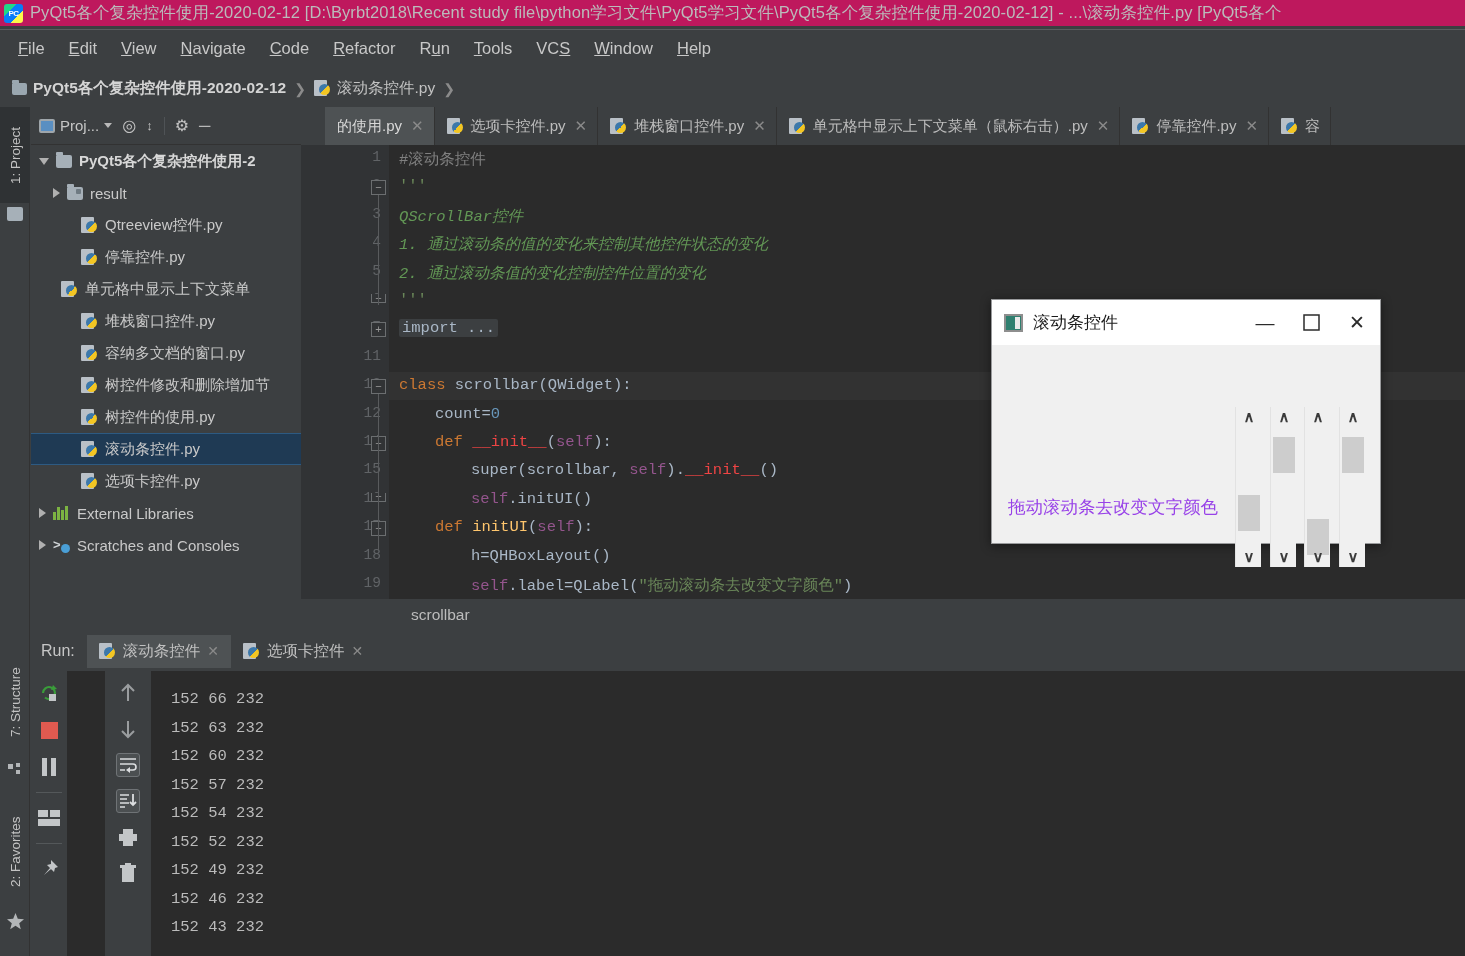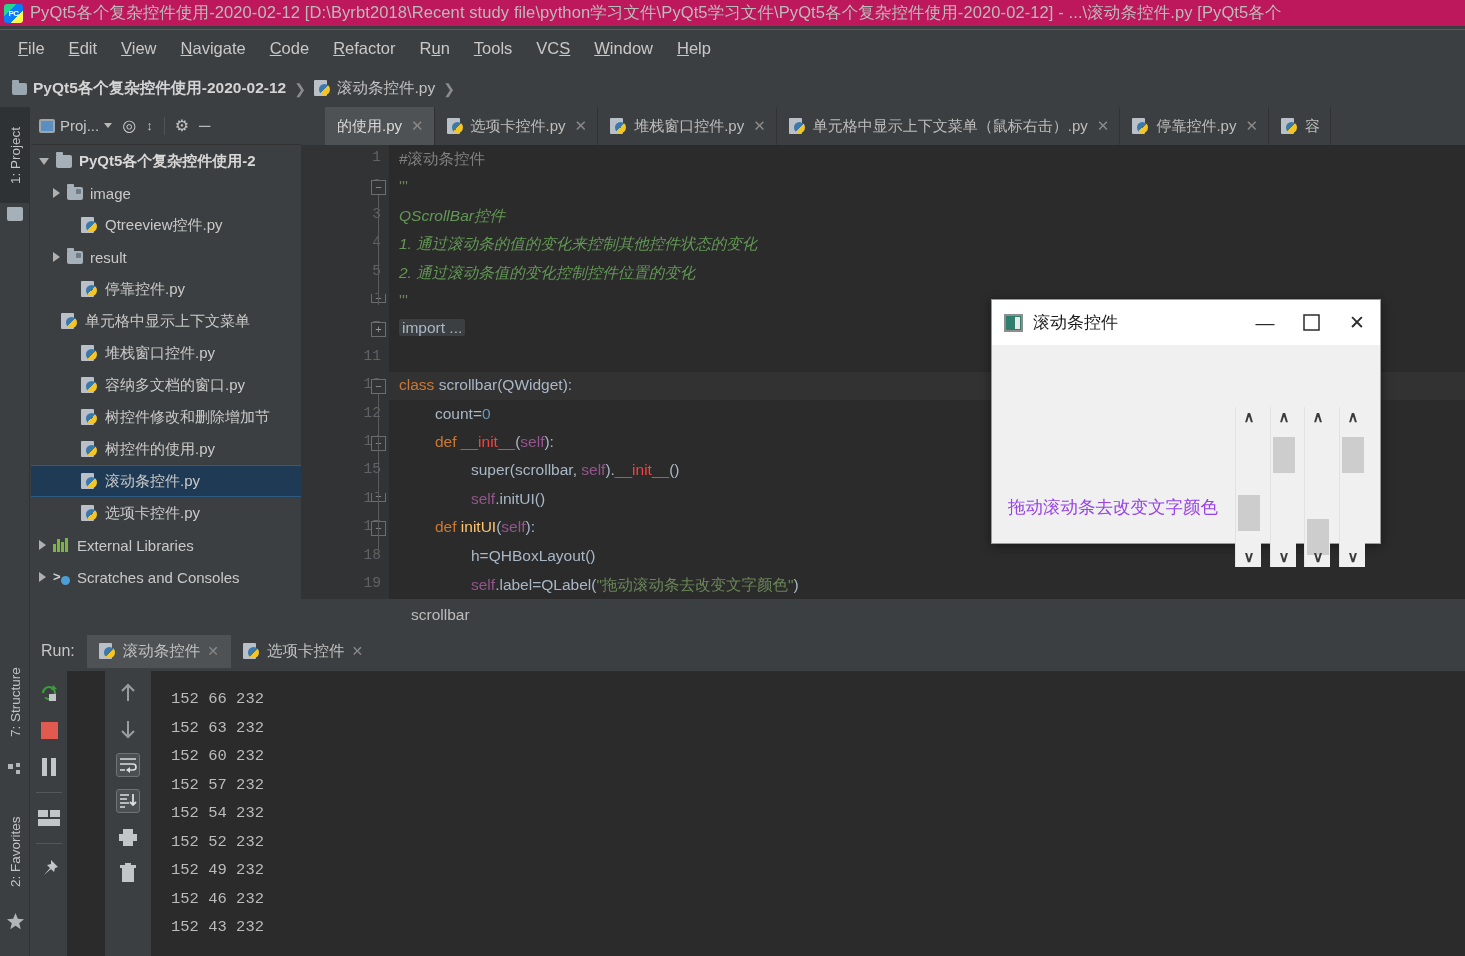--- a/index.html
+++ b/index.html
@@ -104,21 +104,21 @@
   .etab .x{color:#8a8a8a;font-size:15px;margin-left:2px;}
 
   .gutter{position:absolute;left:0;top:38px;width:88px;height:454px;background:#313335;}
   .lnum{position:absolute;right:8px;color:#606366;font-size:14.5px;text-align:right;font-family:"Liberation Mono",monospace;}
   .fold{position:absolute;left:70px;width:15px;height:15px;border:1px solid #6b6e70;color:#9a9a9a;font-size:11px;
         display:flex;align-items:center;justify-content:center;background:#313335;line-height:1;}
   .fold.end{border-top:none;height:9px;}
   .foldline{position:absolute;left:77px;width:1px;background:#595b5d;}
 
   .codearea{position:absolute;left:88px;top:38px;width:1076px;height:454px;background:#2b2b2b;overflow:hidden;
-            font-family:Liberation Sans, sans-serif;font-size:15.5px;}
+            font-family:Liberation Mono, monospace;font-size:15.5px;}
   .cl{position:absolute;left:10px;white-space:pre;}
   .c-cmt{color:#629755;font-style:italic;}
   .c-cmt-hash{color:#808080;}
   .c-kw{color:#cc7832;}
   .c-fn{color:#ffc66d;}
   .c-self{color:#94558d;}
   .c-dunder{color:#ef4444;}
   .c-plain{color:#a9b7c6;}
   .c-num{color:#6897bb;}
   .c-str{color:#6a8759;}
@@ -244,34 +244,29 @@
     </div>
     <div class="tree" id="tree">
         <div class="trow" style="padding-left: 8px;">
           <span class="tri open"></span>
           <span class="tfolder"></span>
           <span class="tlabel bold">PyQt5各个复杂控件使用-2</span>
         </div>
         <div class="trow" style="padding-left: 22px;">
           <span class="tri "></span>
           <span class="tfolder src"></span>
-          <span class="tlabel">image</span>
+          <span class="tlabel">result</span>
         </div>
         <div class="trow" style="padding-left: 36px;">
           <span class="tri none"></span>
           <span class="py-doc" style="margin-right: 7px;">
             <span class="sheet"></span>
             <span class="pyb"></span>
           </span>
           <span class="tlabel">Qtreeview控件.py</span>
-        </div>
-        <div class="trow" style="padding-left: 22px;">
-          <span class="tri "></span>
-          <span class="tfolder src"></span>
-          <span class="tlabel">result</span>
         </div>
         <div class="trow" style="padding-left: 36px;">
           <span class="tri none"></span>
           <span class="py-doc" style="margin-right: 7px;">
             <span class="sheet"></span>
             <span class="pyb"></span>
           </span>
           <span class="tlabel">停靠控件.py</span>
         </div>
         <div class="trow" style="padding-left: 16px;">

